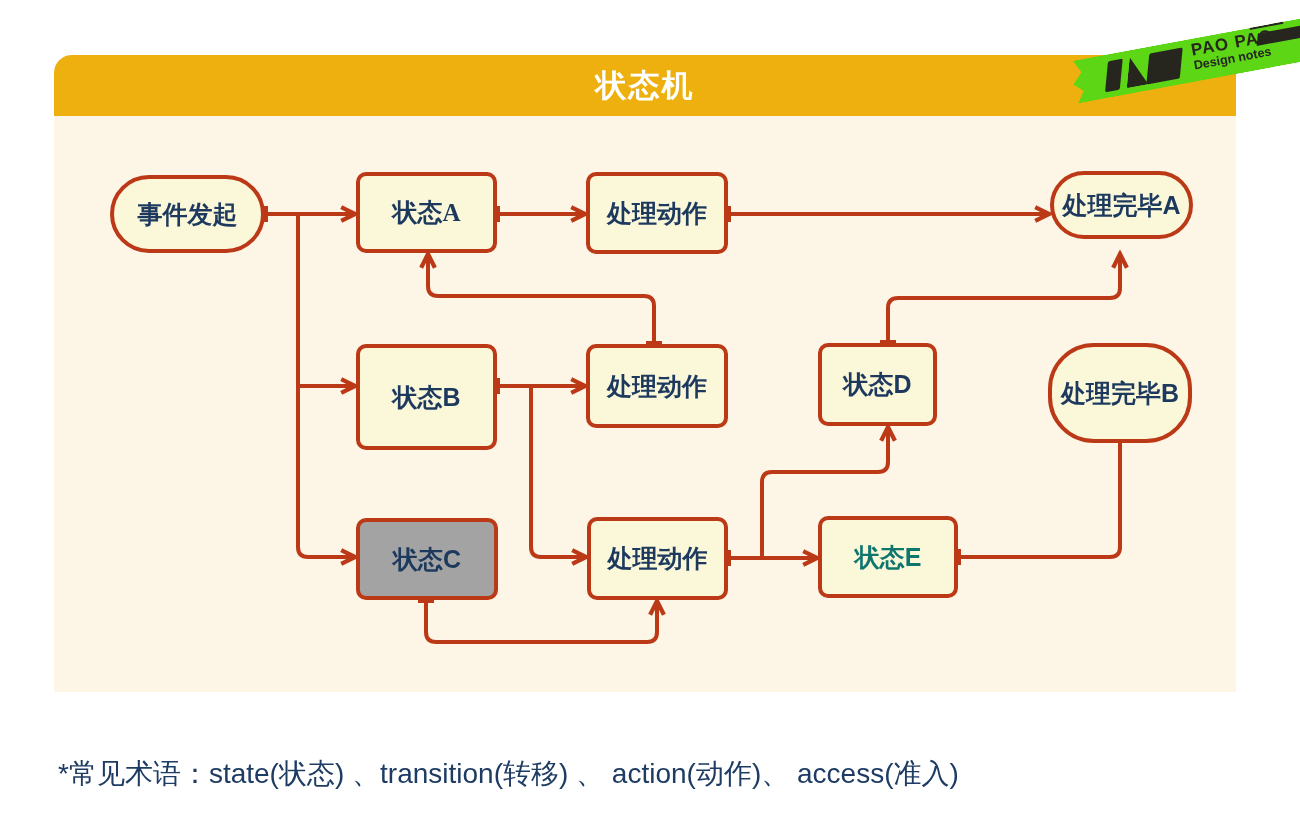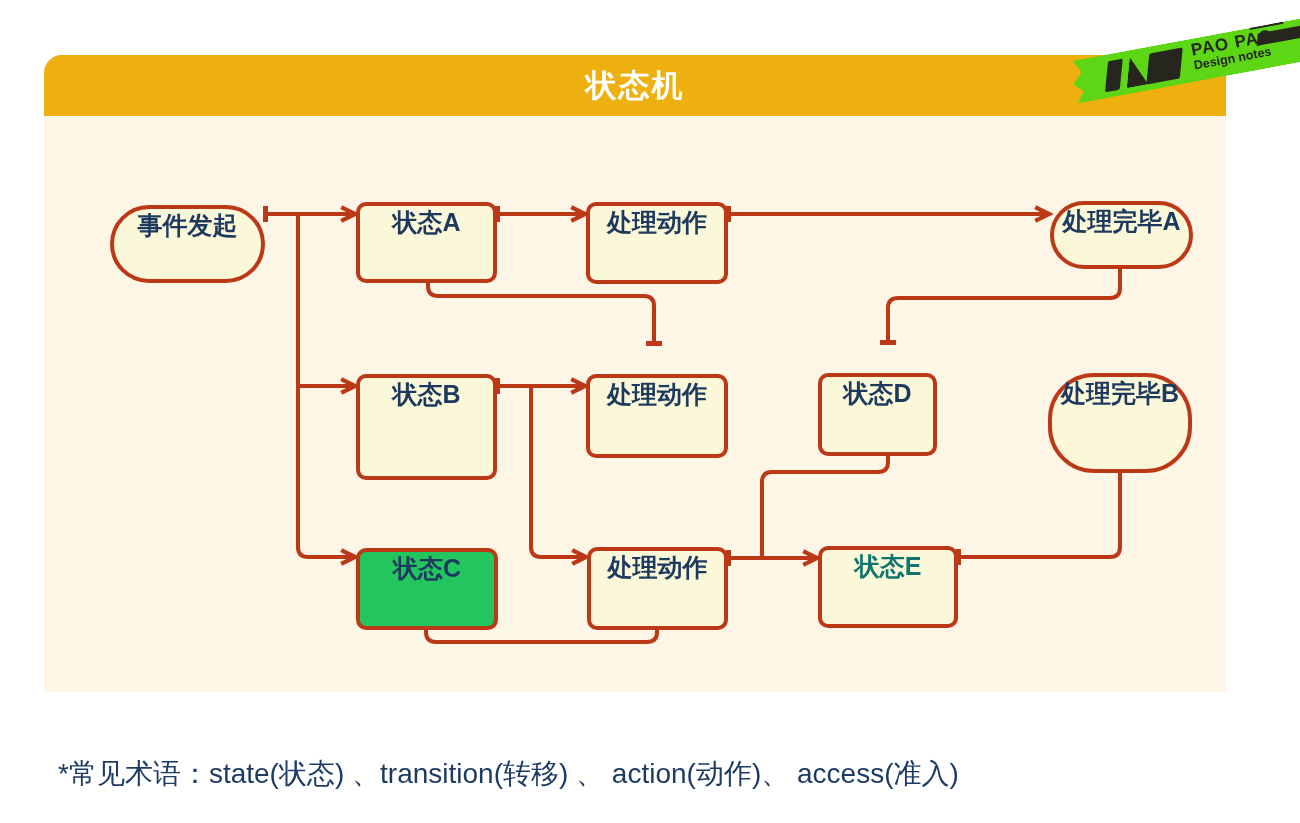--- a/index.html
+++ b/index.html
@@ -3,40 +3,40 @@
 <meta charset="utf-8">
 <style>
   html,body{margin:0;padding:0;}
   .stage{
     position:relative; width:1300px; height:823px; overflow:hidden;
     background:#ffffff;
     font-family:"Liberation Sans","DejaVu Sans",sans-serif;
   }
   
   .card{
-    position:absolute; left:44px; top:55px; width:1182px; height:738px;
+    position:absolute; left:54px; top:55px; width:1182px; height:738px;
     border-radius:18px; overflow:hidden;
   }
   .card-header{
     position:absolute; left:0; top:0; width:100%; height:61px;
     background:#edb00e; display:flex; align-items:center; justify-content:center;
   }
   .card-title{
     color:#ffffff; font-size:31px; font-weight:bold; letter-spacing:2px;
   }
   .card-body{
     position:absolute; left:0; top:61px; width:100%; height:576px;
     background:#fdf6e7;
   }
   
   svg.edges{ position:absolute; left:0; top:0; pointer-events:none; }
   .node{
     position:absolute; box-sizing:border-box;
     background:#fbf8da; border:4px solid #bc3917; border-radius:10px;
-    display:flex; justify-content:center;margin-top:30px;
+    display:flex; align-items:center; justify-content:center;
   }
   .node.stadium{ border-radius:46px; }
   .node-label{
     color:#1d3a5e; font-weight:bold; font-size:25px; white-space:nowrap;
   }
   
   .caption{
     position:absolute; left:58px; top:727px; width:1200px;
     color:#1e3c63; font-size:28px; font-weight:normal;
   }
@@ -93,41 +93,41 @@
         <path d="M 888 343 V 308 Q 888 298 898 298 H 1110 Q 1120 298 1120 288 V 254" fill="none" stroke="#bc3917" stroke-width="4" marker-end="url(#chev)" marker-start="url(#tee)"></path>
         <path d="M 958 557 H 1110 Q 1120 557 1120 547 V 428" fill="none" stroke="#bc3917" stroke-width="4" marker-end="url(#chev)" marker-start="url(#tee)"></path>
       </g>
   </svg>
 
   <div id="nodes">
       <div class="node stadium" style="left: 110px; top: 175px; width: 155px; height: 78px; background: rgb(251, 248, 218); border-color: rgb(188, 57, 23);">
         <span class="node-label" style="color: rgb(29, 58, 94);">事件发起</span>
       </div>
       <div class="node" style="left: 356px; top: 172px; width: 141px; height: 81px; background: rgb(251, 248, 218); border-color: rgb(188, 57, 23);">
-        <span class="node-label" style="color: rgb(29, 58, 94);">状态A</span>
+        <span class="node-label" style="color: rgb(29, 58, 94); font-family: Liberation Serif, serif;">状态A</span>
       </div>
       <div class="node" style="left: 586px; top: 172px; width: 142px; height: 82px; background: rgb(251, 248, 218); border-color: rgb(188, 57, 23);">
         <span class="node-label" style="color: rgb(29, 58, 94);">处理动作</span>
       </div>
       <div class="node stadium" style="left: 1050px; top: 171px; width: 143px; height: 68px; background: rgb(251, 248, 218); border-color: rgb(188, 57, 23);">
         <span class="node-label" style="color: rgb(29, 58, 94);">处理完毕A</span>
       </div>
       <div class="node" style="left: 356px; top: 344px; width: 141px; height: 106px; background: rgb(251, 248, 218); border-color: rgb(188, 57, 23);">
         <span class="node-label" style="color: rgb(29, 58, 94);">状态B</span>
       </div>
       <div class="node" style="left: 586px; top: 344px; width: 142px; height: 84px; background: rgb(251, 248, 218); border-color: rgb(188, 57, 23);">
         <span class="node-label" style="color: rgb(29, 58, 94);">处理动作</span>
       </div>
       <div class="node" style="left: 818px; top: 343px; width: 119px; height: 83px; background: rgb(251, 248, 218); border-color: rgb(188, 57, 23);">
         <span class="node-label" style="color: rgb(29, 58, 94);">状态D</span>
       </div>
       <div class="node stadium" style="left: 1048px; top: 343px; width: 144px; height: 100px; background: rgb(251, 248, 218); border-color: rgb(188, 57, 23);">
         <span class="node-label" style="color: rgb(29, 58, 94);">处理完毕B</span>
       </div>
-      <div class="node" style="left: 356px; top: 518px; width: 142px; height: 82px; background: #22c55e; border-color: rgb(188, 57, 23);">
+      <div class="node" style="left: 356px; top: 518px; width: 142px; height: 82px; background: #a3a3a3; border-color: rgb(188, 57, 23);">
         <span class="node-label" style="color: rgb(29, 58, 94);">状态C</span>
       </div>
       <div class="node" style="left: 587px; top: 517px; width: 141px; height: 83px; background: rgb(251, 248, 218); border-color: rgb(188, 57, 23);">
         <span class="node-label" style="color: rgb(29, 58, 94);">处理动作</span>
       </div>
       <div class="node" style="left: 818px; top: 516px; width: 140px; height: 82px; background: rgb(251, 248, 218); border-color: rgb(188, 57, 23);">
         <span class="node-label" style="color: #0f766e;">状态E</span>
       </div>
     </div>
 

